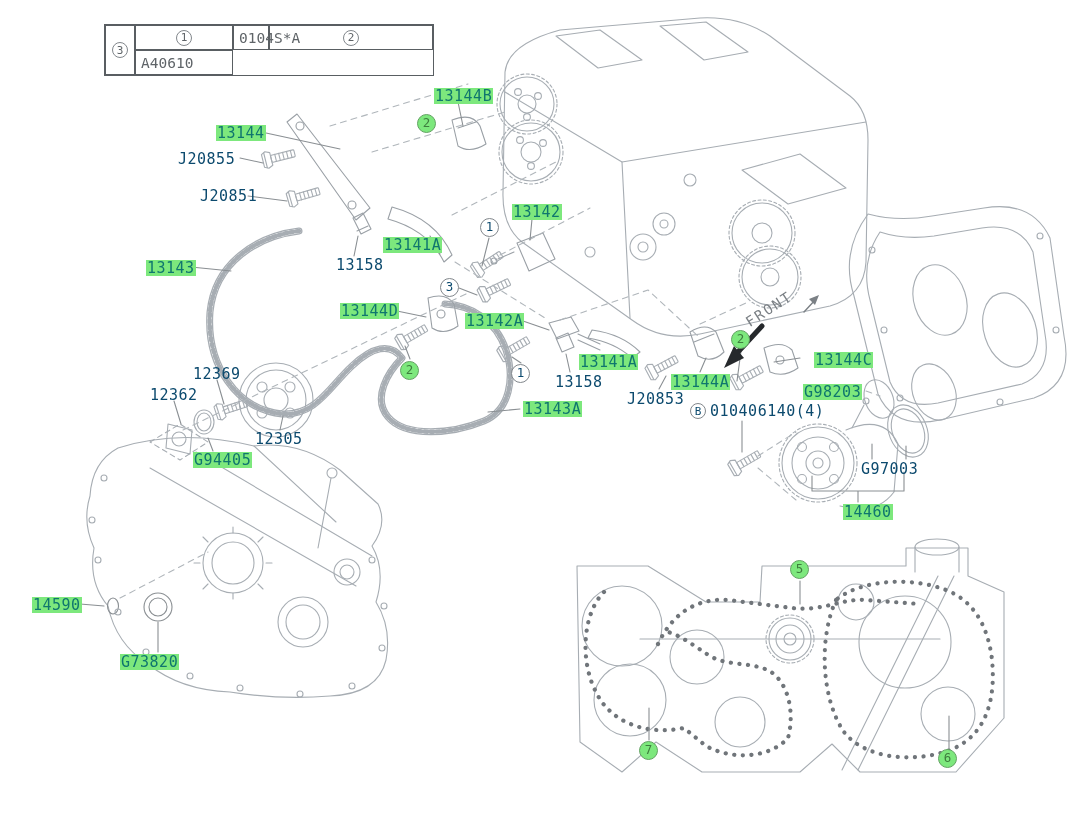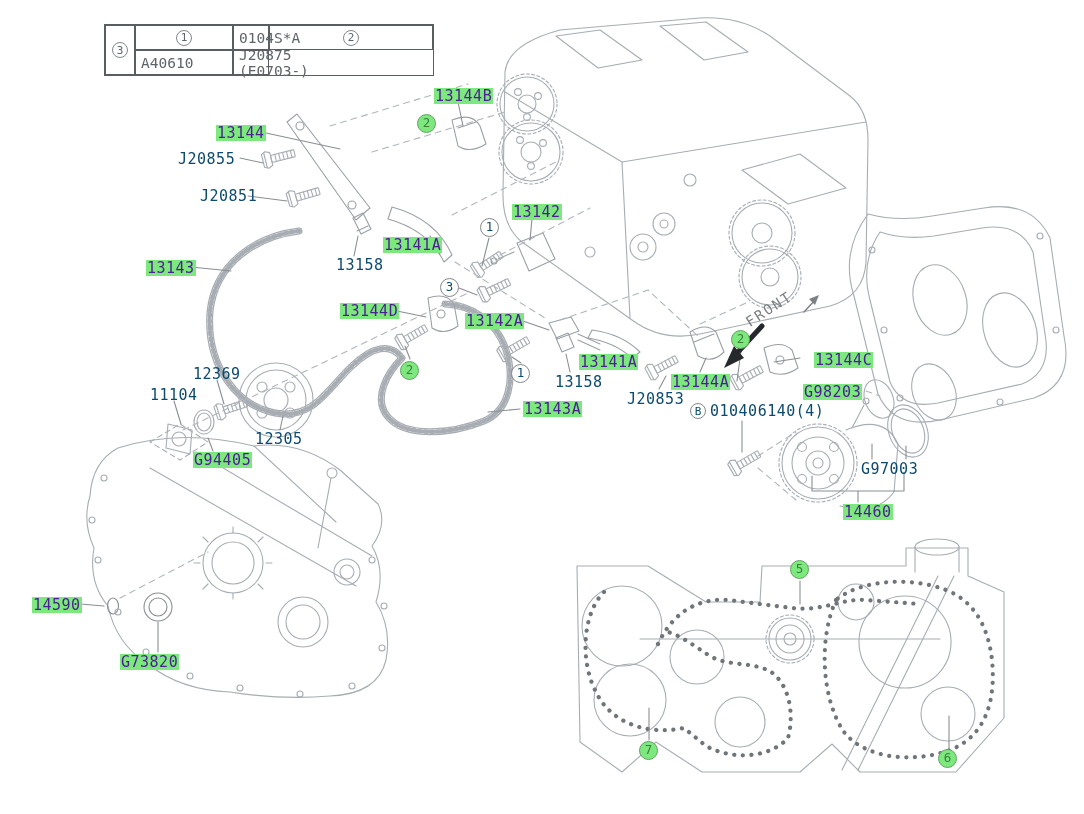--- a/index.html
+++ b/index.html
@@ -2,21 +2,21 @@
 <html><head>
 <meta charset="utf-8">
 <style>
   html,body{margin:0;padding:0;background:#fff;}
   .stage{position:relative;width:1084px;height:814px;background:#fff;overflow:hidden;
          font-family:"DejaVu Sans Mono","Liberation Mono",monospace;}
   .stage svg{position:absolute;left:0;top:0;}
 
   
   .plbl{position:absolute;font-size:15px;line-height:16px;color:#0c4a6e;white-space:nowrap;letter-spacing:.5px;}
-  .plbl.hl{background:#7de87d;color:#4c1d95;padding:0 1px;}
+  .plbl.hl{background:#7de87d;color:#0f766e;padding:0 1px;}
   .cnum{width:19px;height:19px;border:1.5px solid #82878c;border-radius:50%;
         display:flex;align-items:center;justify-content:center;
         font-size:12.5px;line-height:1;box-sizing:border-box;background:#fff;padding:0;letter-spacing:0;}
   .cnum.hl{background:#7de87d;border-color:#63a363;color:#3e7d3e;}
   .front-lbl{transform:rotate(-33deg);transform-origin:left center;letter-spacing:2px;font-size:14px;color:#7b8085;}
   .ref{display:flex;align-items:center;gap:4px;}
   .cnum.sm{width:16px;height:16px;font-size:11px;border-width:1.2px;flex:0 0 auto;background:#fff;}
 
   
   .legend{position:absolute;left:104px;top:24px;display:grid;
@@ -282,21 +282,20 @@
       <span class="cnum sm">1</span>
     </div>
     <div class="lg-cell">0104S*A</div>
     <div class="lg-cell center lg-group">
       <span class="cnum sm">3</span>
     </div>
     <div class="lg-cell center">
       <span class="cnum sm">2</span>
     </div>
     <div class="lg-cell">A40610</div>
-    <div class="lg-cell">J20875 (E0703-)</div>
   </div>
 
   <div class="plbl hl" style="left:434px;top:88px">13144B</div>
   <div class="plbl cnum hl" style="left:417px;top:114px">2</div>
   <div class="plbl hl" style="left:216px;top:125px">13144</div>
   <div class="plbl" style="left:178px;top:151px">J20855</div>
   <div class="plbl" style="left:200px;top:188px">J20851</div>
   <div class="plbl hl" style="left:512px;top:204px">13142</div>
   <div class="plbl hl" style="left:383px;top:237px">13141A</div>
   <div class="plbl" style="left:336px;top:257px">13158</div>
@@ -314,21 +313,21 @@
   <div class="plbl" style="left:627px;top:391px">J20853</div>
   <div class="plbl cnum hl" style="left:731px;top:330px">2</div>
   <div class="plbl front-lbl" style="left:747px;top:315px">FRONT</div>
   <div class="plbl hl" style="left:814px;top:352px">13144C</div>
   <div class="plbl hl" style="left:803px;top:384px">G98203</div>
   <div class="plbl ref" style="left:690px;top:403px">
     <span class="cnum sm">B</span>
     <span>010406140(4)</span>
   </div>
   <div class="plbl" style="left:193px;top:366px">12369</div>
-  <div class="plbl" style="left:150px;top:387px">11104</div>
+  <div class="plbl" style="left:150px;top:387px">12362</div>
   <div class="plbl" style="left:255px;top:431px">12305</div>
   <div class="plbl hl" style="left:193px;top:452px">G94405</div>
   <div class="plbl" style="left:861px;top:461px">G97003</div>
   <div class="plbl hl" style="left:843px;top:504px">14460</div>
   <div class="plbl hl" style="left:32px;top:597px">14590</div>
   <div class="plbl hl" style="left:120px;top:654px">G73820</div>
   <div class="plbl cnum hl" style="left:790px;top:560px">5</div>
   <div class="plbl cnum hl" style="left:639px;top:741px">7</div>
   <div class="plbl cnum hl" style="left:938px;top:749px">6</div>
 

